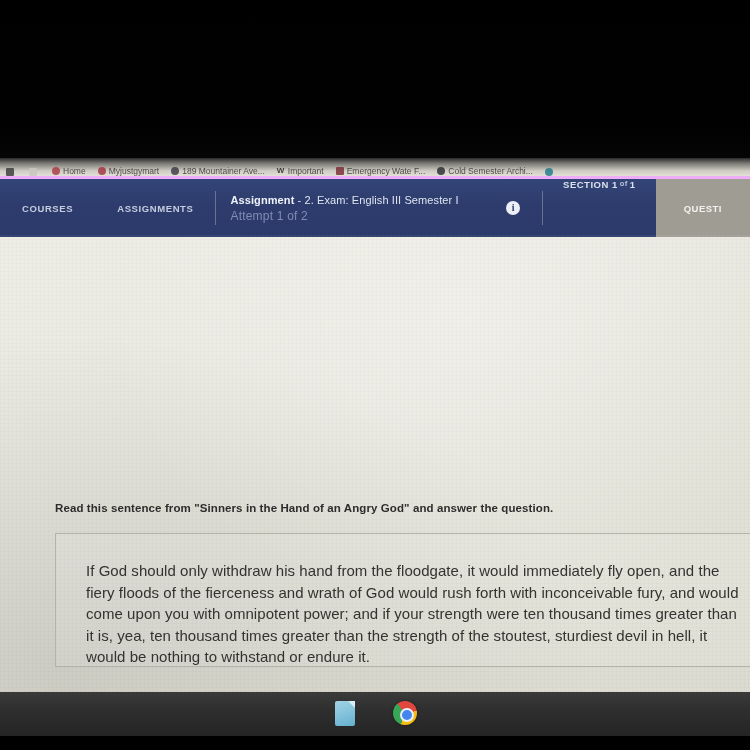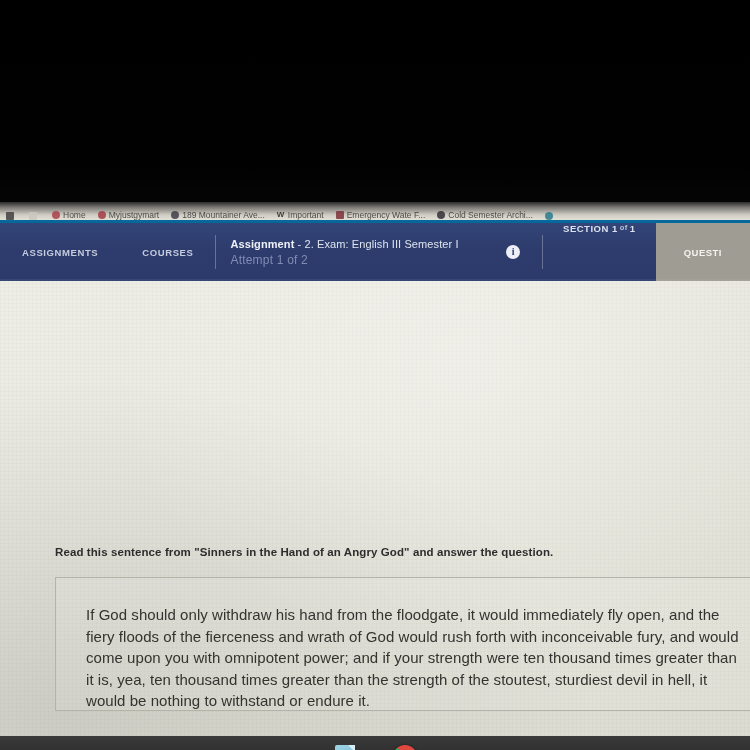--- a/index.html
+++ b/index.html
@@ -12,23 +12,22 @@
     height: 750px;
     overflow: hidden;
     font-family: "Liberation Sans", sans-serif;
     position: relative;
   }
 
   
   #photo {
     position: absolute;
     inset: 0;
-    background: #0369a1;
-    overflow: hidden;
-    margin-top: 44px;
+    background: #f0abfc;
+    overflow: hidden;
   }
 
   
   .top-black {
     position: absolute;
     left: 0; top: 0;
     width: 750px; height: 158px;
     background: linear-gradient(180deg, #000000 0%, #010101 78%, #050506 100%);
   }
 
@@ -327,24 +326,24 @@
       <span>Cold Semester Archi...</span>
     </div>
     <div class="bm">
       <span class="bm-ico ico-teal"></span>
       <span></span>
     </div>
   </div>
 
   <div class="appbar">
     <div class="nav-item">
+      <span>COURSES</span>
+    </div>
+    <div class="nav-item">
       <span>ASSIGNMENTS</span>
-    </div>
-    <div class="nav-item">
-      <span>COURSES</span>
     </div>
 
     <div class="vline"></div>
 
     <div class="assign-block">
       <div class="assign-line">
         <b>Assignment</b>
         <span class="sub-title">- 2. Exam: English III Semester I</span>
       </div>
       <div class="attempt">Attempt 1 of 2</div>

